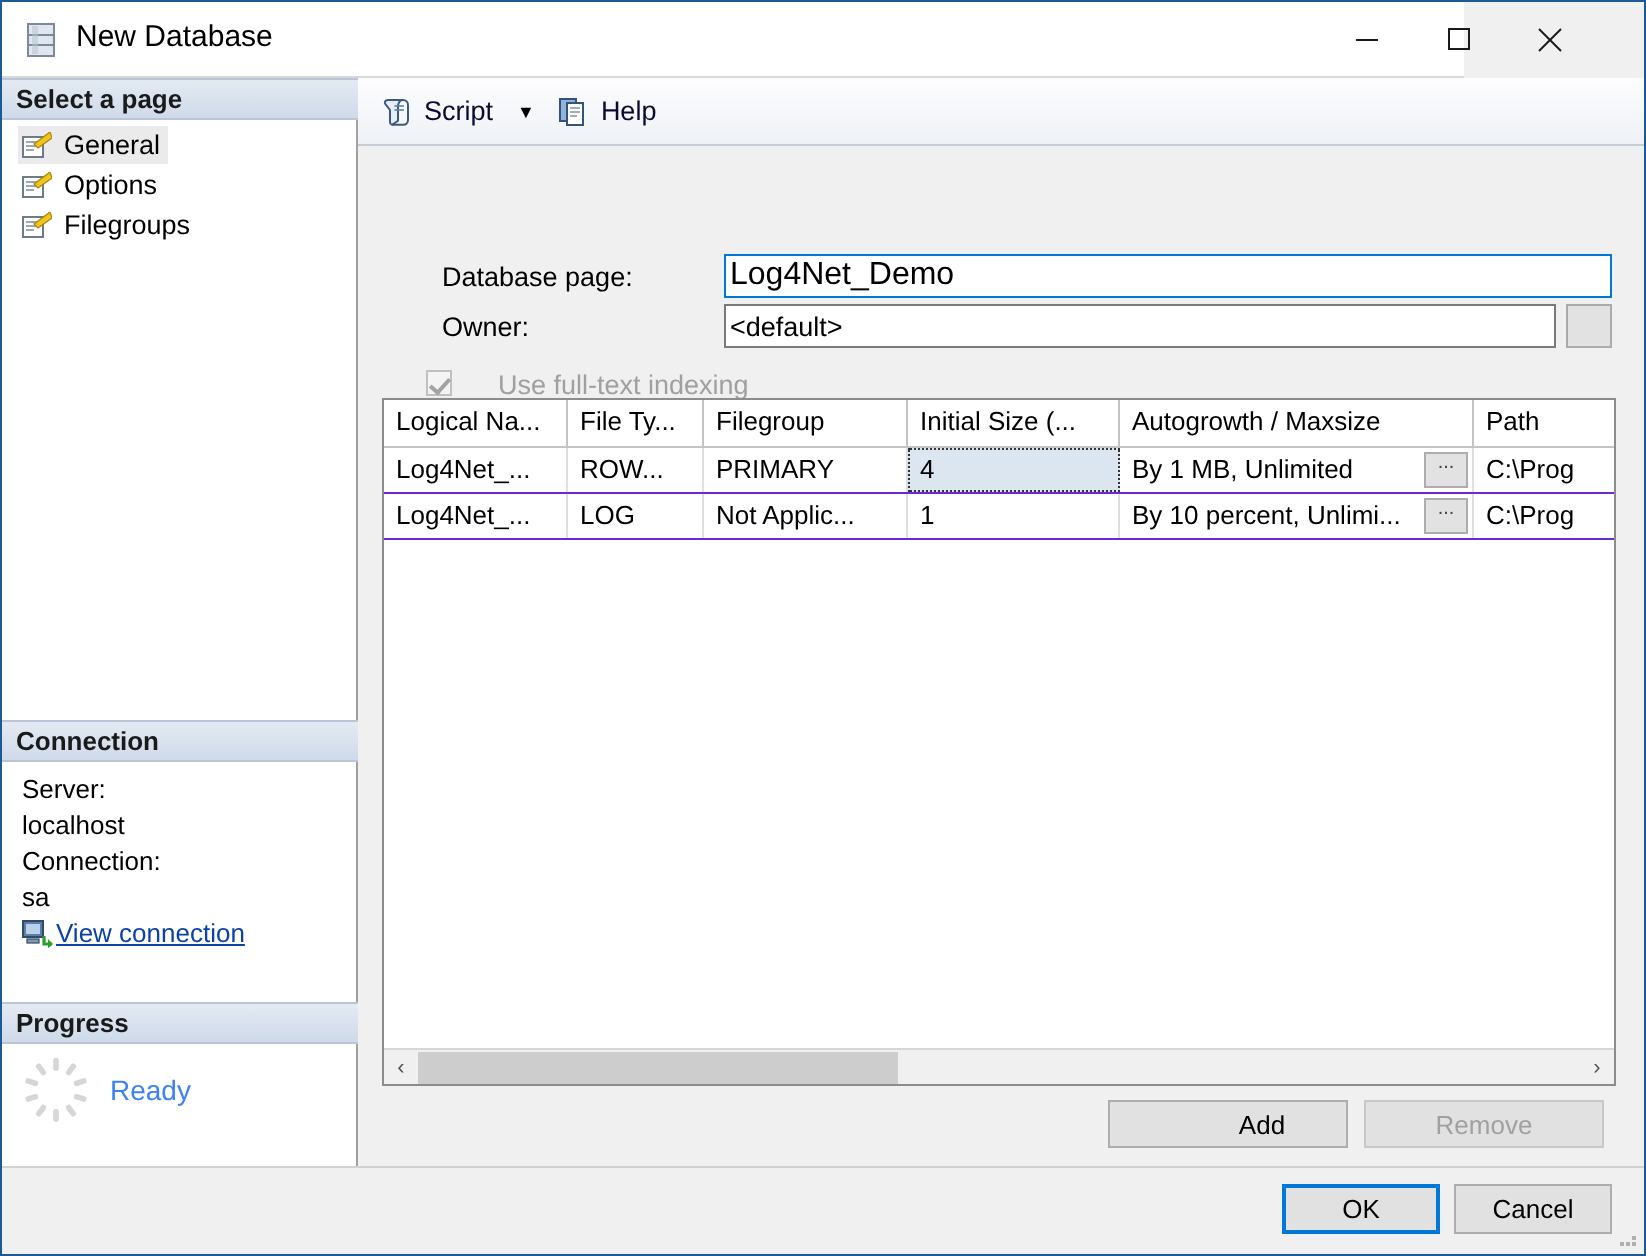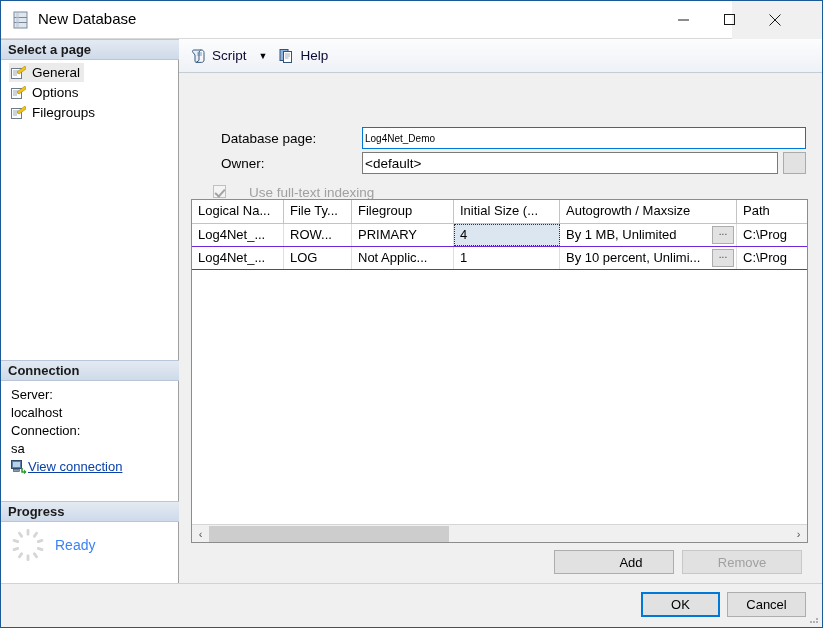--- a/index.html
+++ b/index.html
@@ -131,21 +131,21 @@
   }
   #lbl-dbname { left: 42px; top: 92px; }
   #lbl-owner  { left: 42px; top: 117px; }
 
   #inp-dbname {
     position: absolute; left: 183px; top: 88px;
     width: 444px; height: 22px;
     border: 1px solid #0078d7;
     background: #fff;
     font-family: "Liberation Sans", sans-serif;
-    font-size: 10px; color: #000;
+    font-size: 16px; color: #000;
     padding: 4px 2px;
     outline: none;
   }
   #inp-owner {
     position: absolute; left: 183px; top: 113px;
     width: 416px; height: 22px;
     border: 1px solid #7a7a7a;
     background: #fff;
     font-family: "Liberation Sans", sans-serif;
     font-size: 13.5px; color: #000;

